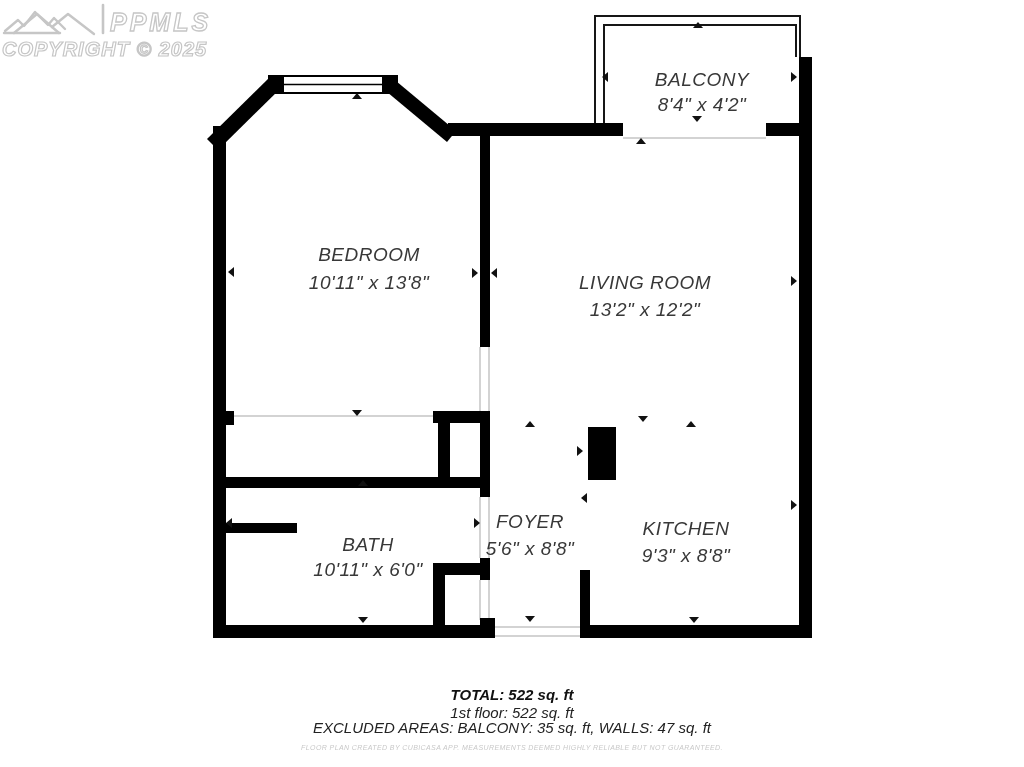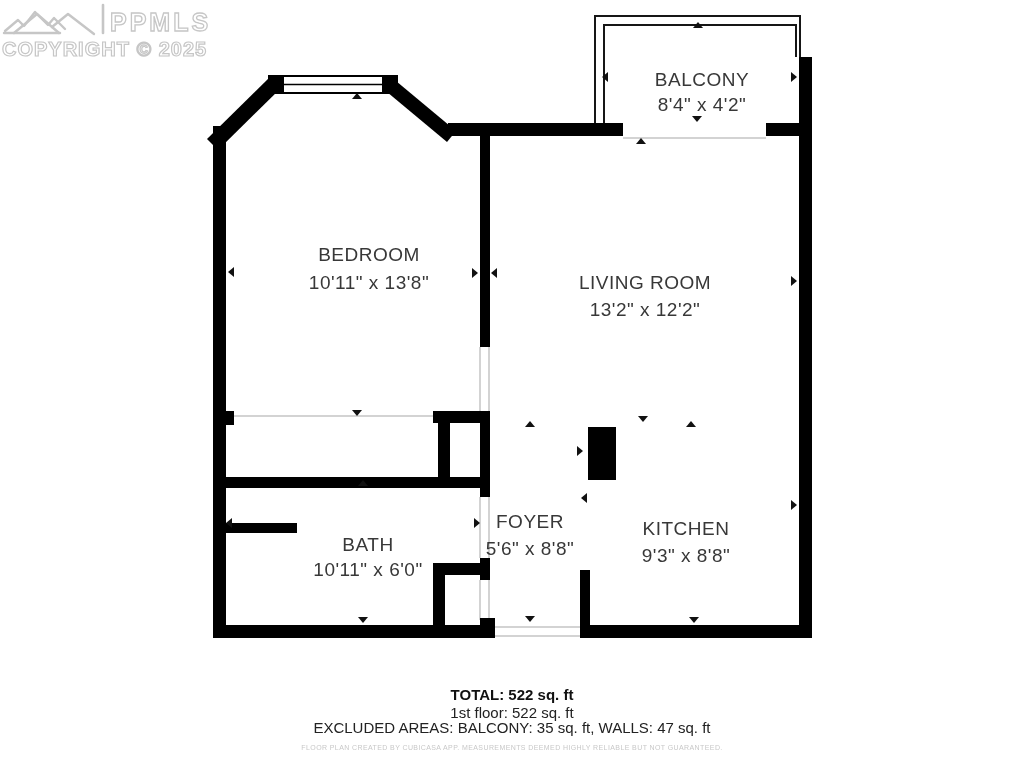--- a/index.html
+++ b/index.html
@@ -2,20 +2,21 @@
 <html><head>
 <meta charset="utf-8">
 <style>
   html,body{margin:0;padding:0;background:#ffffff;}
   .page{
     position:relative;
     width:1024px;height:767px;
     background:#ffffff;
     font-family:"Liberation Sans", sans-serif;
     overflow:hidden;
+    font-style:italic;
   }
   svg text{ font-family:"Liberation Sans", sans-serif; }
   .room-name{ font-size:19px; fill:#383838; letter-spacing:0.5px; }
   .room-dims{ font-size:19px; fill:#383838; letter-spacing:0.5px; }
   .sum-total{ font-size:15px; font-weight:bold; fill:#111111; }
   .sum-line{ font-size:15px; fill:#222222; }
   .sum-disclaimer{ font-size:7px; fill:#c8c8c8; letter-spacing:0.4px; }
   .wm-text{ font-weight:bold; fill:#ffffff; stroke:#c6c6c6; }
 </style>
 </head>

